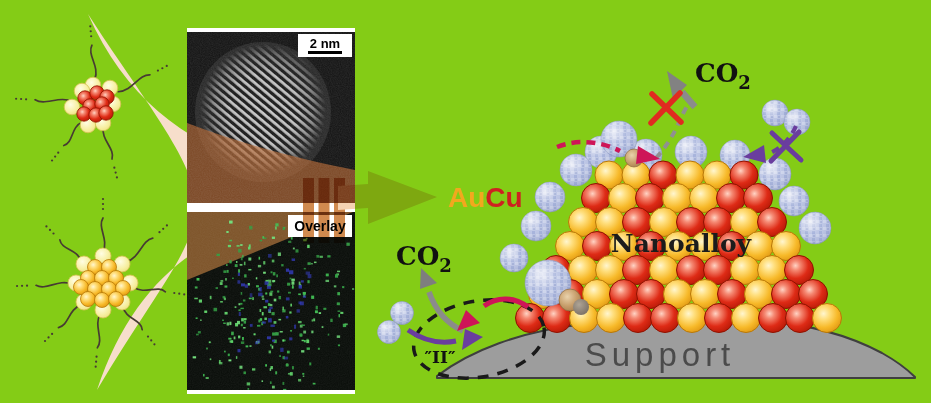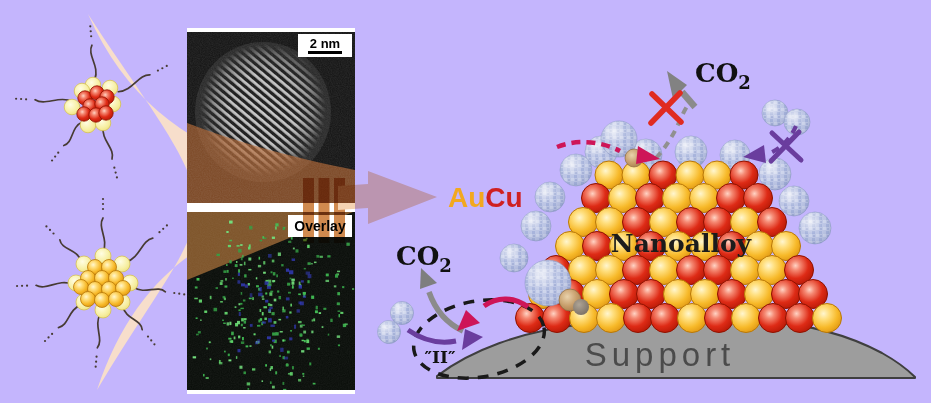--- a/index.html
+++ b/index.html
@@ -1,16 +1,16 @@
 <!DOCTYPE html>
 <html><head>
 <meta charset="utf-8">
 <style>
   html,body{margin:0;padding:0;background:#ffffff;}
-  #canvas{position:relative;width:931px;height:403px;background:#c4b5fd;overflow:hidden;
+  #canvas{position:relative;width:931px;height:403px;background:#84cc16;overflow:hidden;
           font-family:"Liberation Sans",sans-serif;}
   .layer{position:absolute;left:0;top:0;}
   .blend{mix-blend-mode:multiply;}
   #panels{position:absolute;left:187px;top:28px;width:168px;height:366px;background:#ffffff;}
   .panel{position:absolute;left:0;width:168px;overflow:hidden;background:#0c0c0c;}
   #tem-panel{top:4px;height:171px;}
   #ovl-panel{top:184px;height:178px;}
   .imglabel{position:absolute;background:#ffffff;color:#000;font-weight:bold;
             display:flex;flex-direction:column;align-items:center;justify-content:center;
             font-family:"Liberation Sans",sans-serif;}

